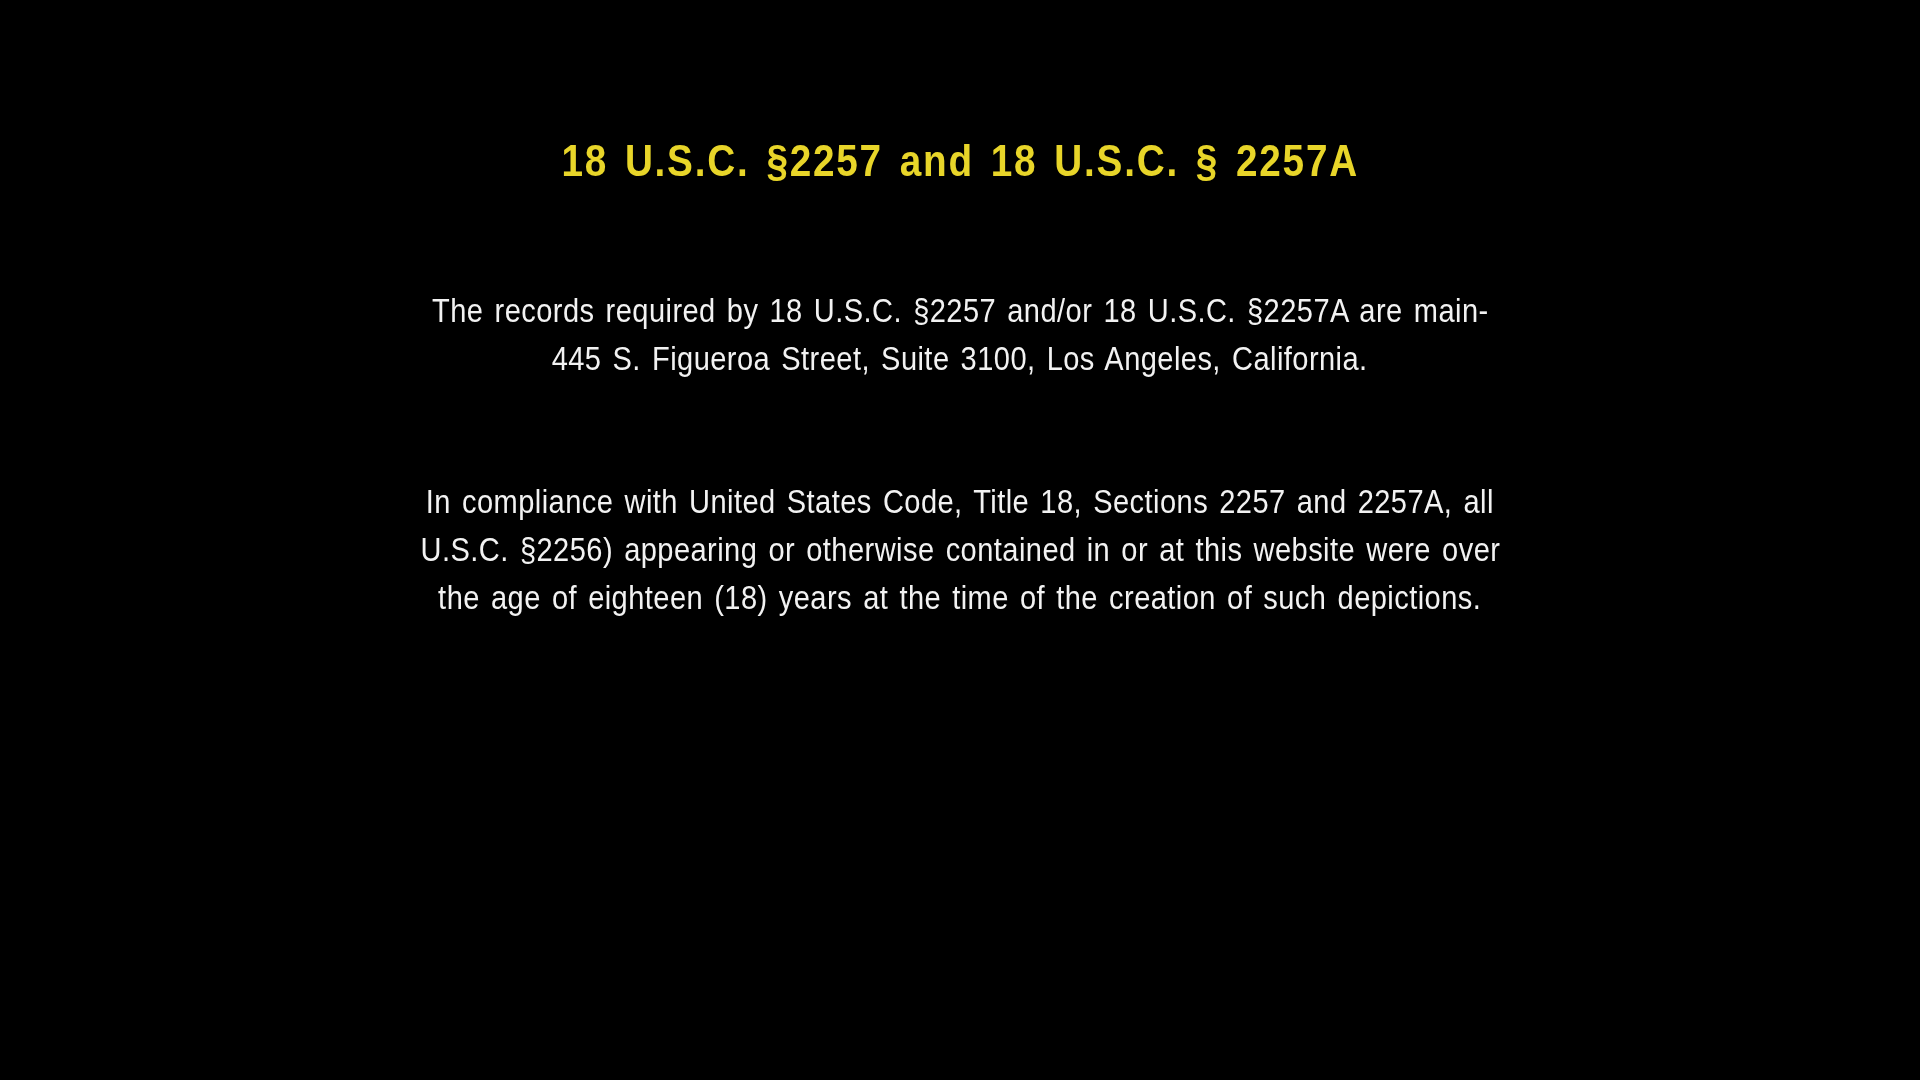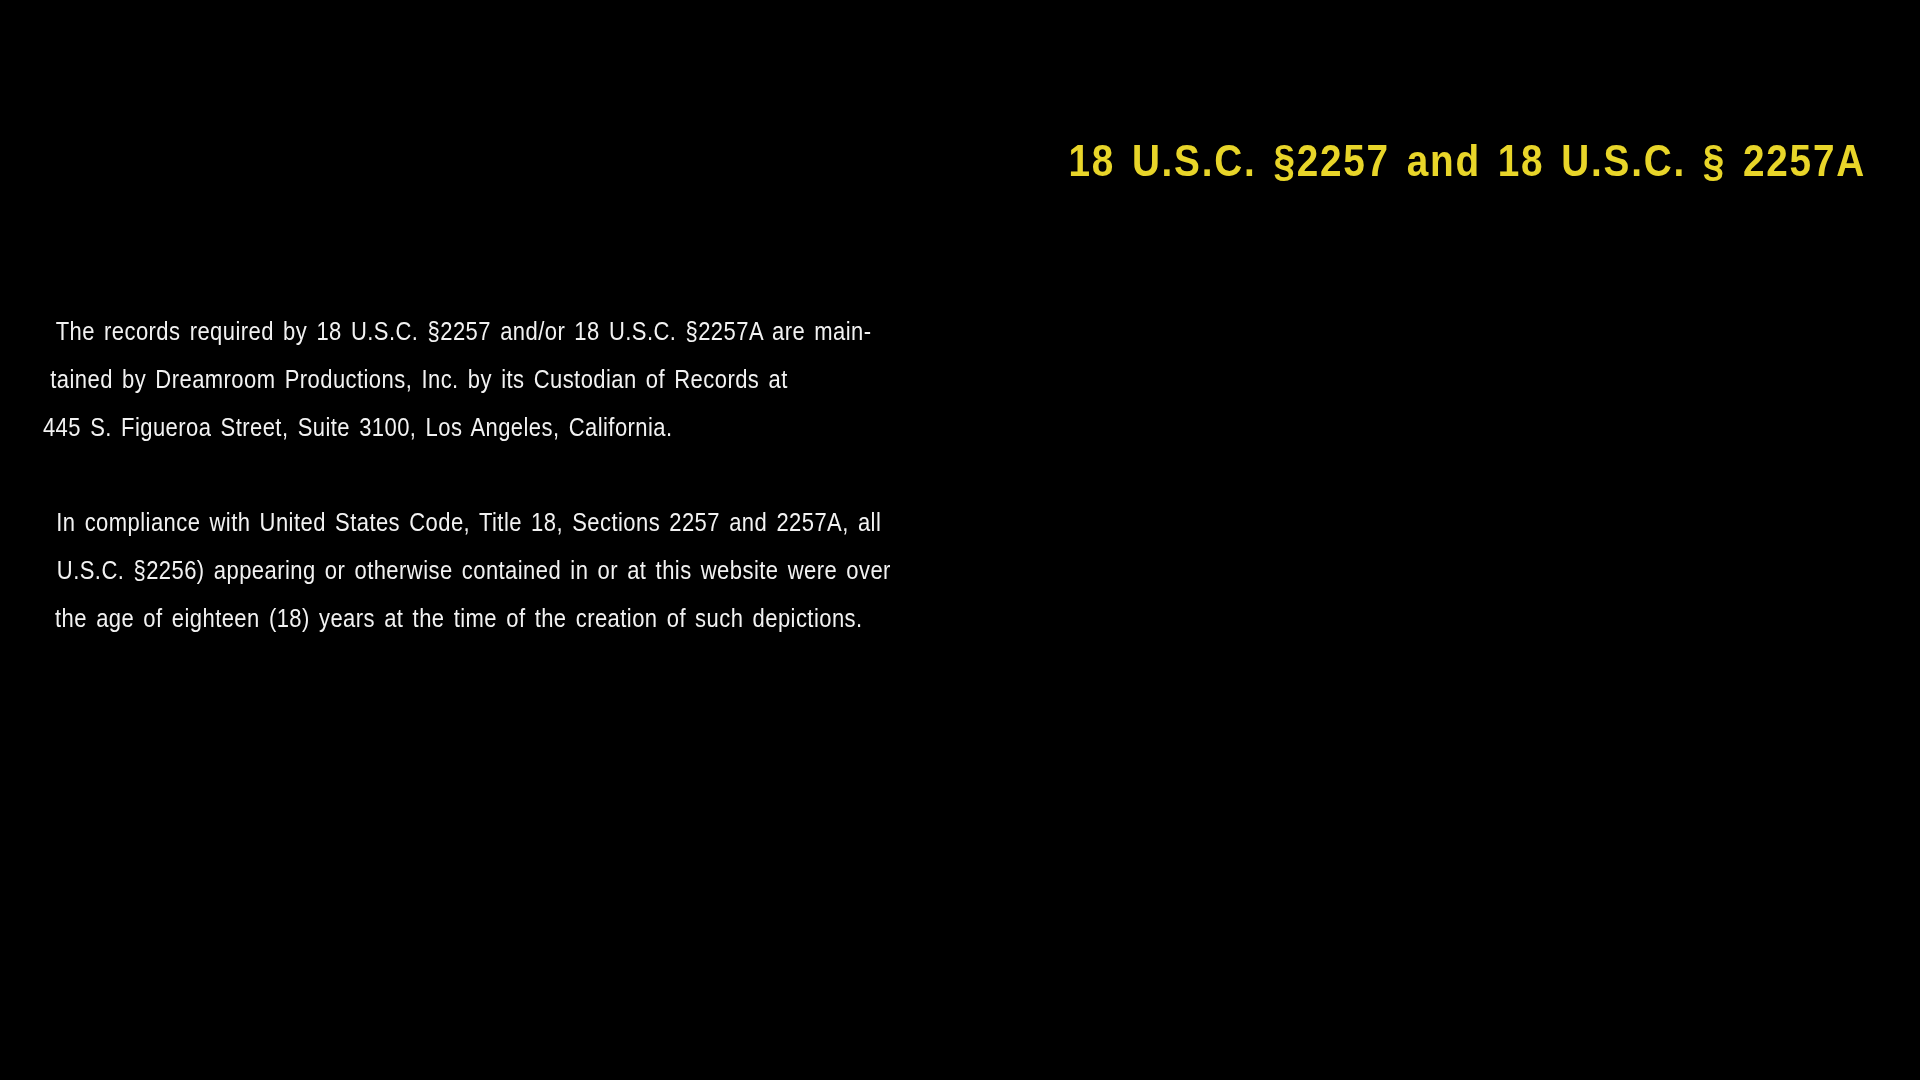--- a/index.html
+++ b/index.html
@@ -13,40 +13,39 @@
     height: 1080px;
     background: var(--bg-color, #000000);
     overflow: hidden;
     font-family: "Liberation Sans", "DejaVu Sans", sans-serif;
   }
   .title-block {
     position: absolute;
     top: 136px;
     left: 0;
     right: 0;
-    text-align: right;
+    text-align: center;
     color: var(--accent-color, #e8d529);
     font-size: 44px;
     line-height: 49px;
     font-weight: 700;
     letter-spacing: 2px;
     word-spacing: 5px;
   }
   .body-para {
     position: absolute;
     left: 0;
     right: 0;
-    text-align: left;
+    text-align: center;
     color: var(--body-color, #f2f2f2);
-    font-size: 25px;
+    font-size: 33px;
     line-height: 48px;
     font-weight: 400;
     letter-spacing: 0.5px;
     word-spacing: 3px;
-    margin-top: 20px;
   }
   #para-custodian { top: 287px; }
   #para-compliance { top: 478px; text-decoration: underline; }
   .line { display: block; }
   .cond {
     display: inline-block;
     transform: scaleX(0.88);
     transform-origin: 50% 50%;
     white-space: nowrap;
   }
@@ -55,21 +54,20 @@
 <body>
 
 <div class="stage">
 
   <header class="title-block">
     <span class="line"><span class="cond">18 U.S.C. §2257 and 18 U.S.C. § 2257A</span></span>
   </header>
 
   <section class="body-para" id="para-custodian">
     <span class="line"><span class="cond">The records required by 18 U.S.C. §2257 and/or 18 U.S.C. §2257A are main-</span></span>
-    <span class="line"><span class="cond">tained by Dreamroom Productions, Inc. by its Custodian of Records at</span></span>
     <span class="line"><span class="cond">445 S. Figueroa Street, Suite 3100, Los Angeles, California.</span></span>
   </section>
 
   <section class="body-para" id="para-compliance">
     <span class="line"><span class="cond">In compliance with United States Code, Title 18, Sections 2257 and 2257A, all</span></span>
     <span class="line"><span class="cond">U.S.C. §2256) appearing or otherwise contained in or at this website were over</span></span>
     <span class="line"><span class="cond">the age of eighteen (18) years at the time of the creation of such depictions.</span></span>
   </section>
 
 </div>

